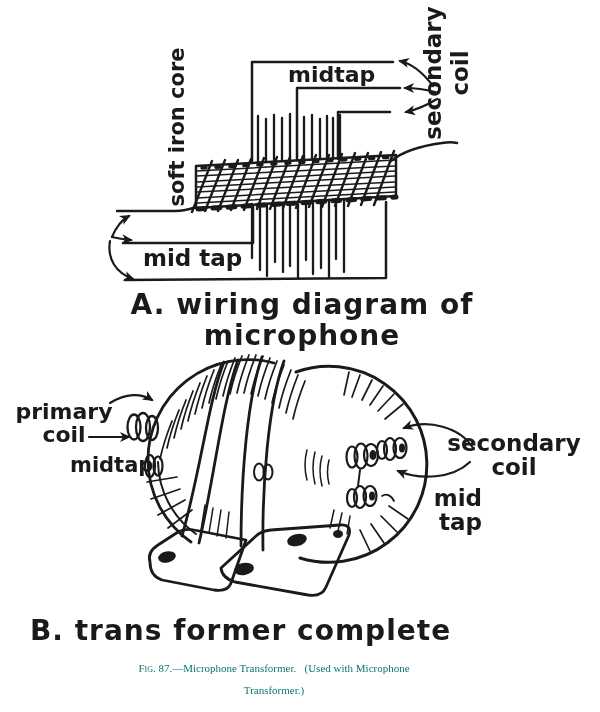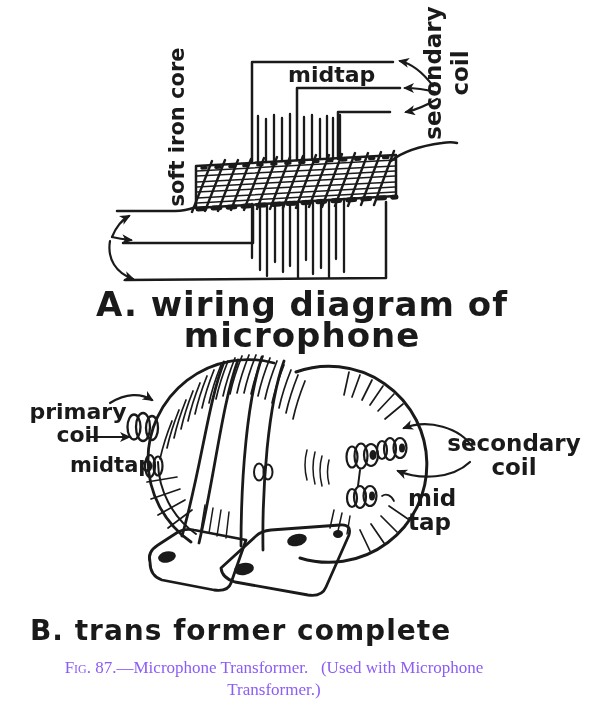--- a/index.html
+++ b/index.html
@@ -6,33 +6,33 @@
   .page{position:relative;width:600px;height:712px;background:#ffffff;overflow:hidden;
         font-family:"DejaVu Sans",sans-serif;color:#1a1a1a;}
   .art{position:absolute;left:0;top:0;width:600px;height:712px;}
   .hand{position:absolute;font-family:"DejaVu Sans",sans-serif;font-weight:bold;color:#1a1a1a;
         white-space:nowrap;text-align:right;}
   .vlabel{transform:rotate(-90deg);text-align:center;white-space:normal;}
   .lbl-soft-iron{left:82px;top:114px;width:190px;height:26px;font-size:21px;line-height:26px;}
   .lbl-midtap-top{left:288px;top:62px;font-size:22px;}
   .lbl-secondary-a{left:372px;top:46px;width:150px;height:54px;font-size:23px;line-height:27px;}
   .lbl-midtap-a{left:143px;top:245px;font-size:23px;}
-  .heading-a{left:28px;top:289px;width:548px;text-align:center;font-size:34px;
+  .heading-a{left:28px;top:289px;width:548px;text-align:center;font-size:28px;
              letter-spacing:1px;line-height:31px;white-space:normal;}
-  .lbl-primary-b{left:24px;top:400px;width:108px;text-align:center;font-size:22px;
+  .lbl-primary-b{left:10px;top:400px;width:108px;text-align:center;font-size:22px;
                  line-height:23px;white-space:normal;}
   .lbl-midtap-b{left:70px;top:453px;font-size:21px;}
   .lbl-secondary-b{left:438px;top:431px;width:152px;text-align:center;font-size:23px;
                    line-height:24px;white-space:normal;}
-  .lbl-midtap-br{left:408px;top:486px;width:74px;text-align:left;font-size:23px;
+  .lbl-midtap-br{left:408px;top:486px;width:74px;text-align:right;font-size:23px;
                  line-height:24px;white-space:normal;}
   .heading-b{left:30px;top:614px;font-size:28px;letter-spacing:1px;}
   .caption{position:absolute;left:0;top:657px;width:548px;text-align:center;
-           font-family:"Liberation Serif","DejaVu Serif",serif;font-size:17px;
-           line-height:22px;color:#8b5cf6;}
+           font-family:"Liberation Serif","DejaVu Serif",serif;font-size:11px;
+           line-height:22px;color:#0f766e;}
   .smallcaps{font-variant:small-caps;}
 </style>
 </head>
 <body>
 
 <div class="page">
 
   <svg class="art" viewBox="0 0 600 712" fill="none" stroke="#1a1a1a" stroke-linecap="round" stroke-linejoin="round">
     <defs>
       <marker id="ah" markerUnits="userSpaceOnUse" markerWidth="14" markerHeight="12" refX="9" refY="5" orient="auto">
@@ -135,20 +135,21 @@
       <path stroke-width="1.7" d="M394,501 C391,495 386,493 382,496"></path>
     </g>
   </svg>
 
   <div class="hand vlabel lbl-soft-iron">soft iron core</div>
   <div class="hand lbl-midtap-top">midtap</div>
   <div class="hand vlabel lbl-secondary-a">
     <span>secondary</span><br>
     <span>coil</span>
   </div>
+  <div class="hand lbl-midtap-a">mid tap</div>
 
   <div class="hand heading-a">
     <span>A. wiring diagram of microphone</span><br>
   </div>
 
   <div class="hand lbl-primary-b">
     <span>primary</span><br>
     <span>coil</span>
   </div>
   <div class="hand lbl-midtap-b">midtap</div>

